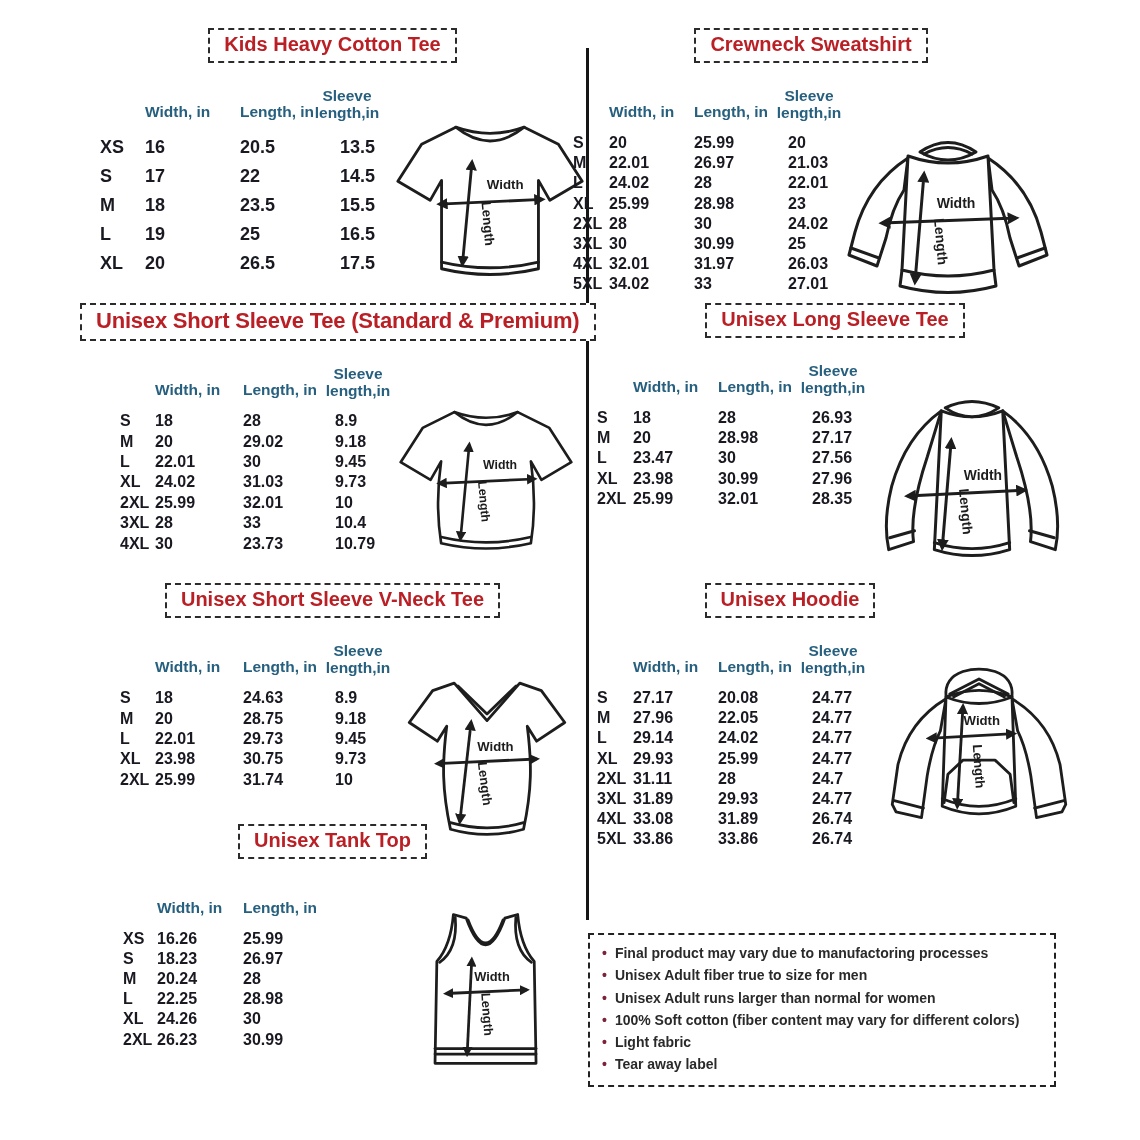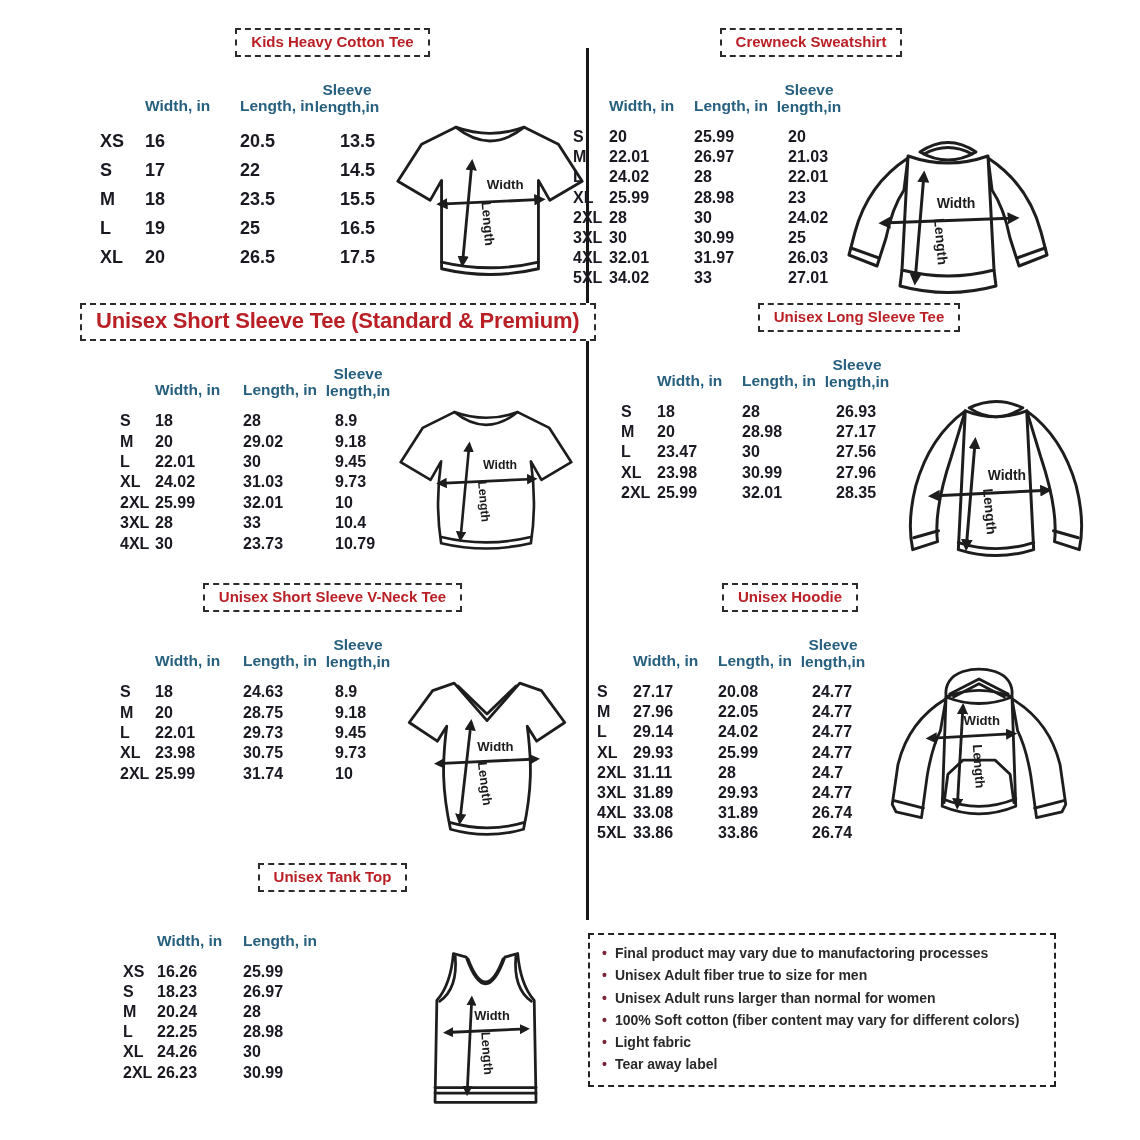--- a/index.html
+++ b/index.html
@@ -2,21 +2,21 @@
 <html style="--c-title: #b91f24; --c-header: #27607f; --c-value: #191922; --c-bullet: #7d2339; --c-note: #2a2a2a;"><head>
 <meta charset="utf-8">
 <style>
   * { margin:0; padding:0; box-sizing:border-box; }
   body { background:#fff; font-family:"Liberation Sans", sans-serif; }
   .canvas { position:relative; width:1140px; height:1140px; background:#fff; overflow:hidden; color:var(--c-value,#191922); }
   .divider { position:absolute; left:586px; top:48px; width:3px; height:872px; background:#161616; }
   .sec { position:absolute; }
   .title-row { text-align:center; }
   .title-box { display:inline-block; border:2px dashed #2b2b2b; background:#fff; padding:3px 14px 5px;
-               color:var(--c-title,#b91f24); font-size:15px; font-weight:700; white-space:nowrap; }
+               color:var(--c-title,#b91f24); font-size:20px; font-weight:700; white-space:nowrap; }
   .title-box.tight { font-size:22px; letter-spacing:-0.2px; }
   .thead { display:grid; align-items:end; margin-top:10px; margin-bottom:12px; height:48px;
            color:var(--c-header,#27607f); font-size:15.5px; font-weight:700; }
   .thead .sleeve { width:70px; text-align:center; line-height:1.05; }
   .thead .sleeve span { display:block; }
   .sh-28 { transform:translateX(-28px); }
   .sh-12 { transform:translateX(-12px); }
   .sh-14 { transform:translateX(-14px); }
   .tr { display:grid; align-items:center; font-weight:700; }
   .td { font-size:16px; color:var(--c-value,#191922); line-height:1; }
@@ -235,21 +235,21 @@
       </g>
       <g stroke="#1d1d1d" stroke-width="3" fill="none">
         <path d="M42,100 L148,95" marker-start="url(#ah-e)" marker-end="url(#ah-e)"></path>
         <path d="M78,56 L66,162" marker-start="url(#ah-e)" marker-end="url(#ah-e)"></path>
       </g>
       <text class="alabel" x="104" y="86">Width</text>
       <text class="alabel" transform="translate(88,122) rotate(83)">Length</text>
     </svg>
   </section>
 
-  <section class="sec" style="left:80px;top:863px;width:505px;height:272px">
+  <section class="sec" style="left:80px;top:824px;width:505px;height:272px">
     <div class="title-row"><span class="title-box">Unisex Tank Top</span></div>
     <div class="tbl tbl-tank">
       <div class="thead">
         <span></span>
         <span>Width, in</span>
         <span>Length, in</span>
       </div>
       <div class="tr">
           <span class="td">XS</span>
           <span class="td">16.26</span>
@@ -383,21 +383,21 @@
       </g>
       <g stroke="#1d1d1d" stroke-width="3" fill="none">
         <path d="M44,99 L178,94" marker-start="url(#ah-c)" marker-end="url(#ah-c)"></path>
         <path d="M86,50 L77,158" marker-start="url(#ah-c)" marker-end="url(#ah-c)"></path>
       </g>
       <text class="alabel" x="118" y="84">Width</text>
       <text class="alabel" transform="translate(98,118) rotate(85)">Length</text>
     </svg>
   </section>
 
-  <section class="sec" style="left:619px;top:303px;width:480px;height:272px">
+  <section class="sec" style="left:595px;top:303px;width:480px;height:272px">
     <div class="title-row"><span class="title-box">Unisex Long Sleeve Tee</span></div>
     <div class="tbl tbl-right">
       <div class="thead">
         <span></span>
         <span>Width, in</span>
         <span>Length, in</span>
         <span class="sleeve sh-14">
             <span>Sleeve</span>
             <span>length,in</span>
           </span>

